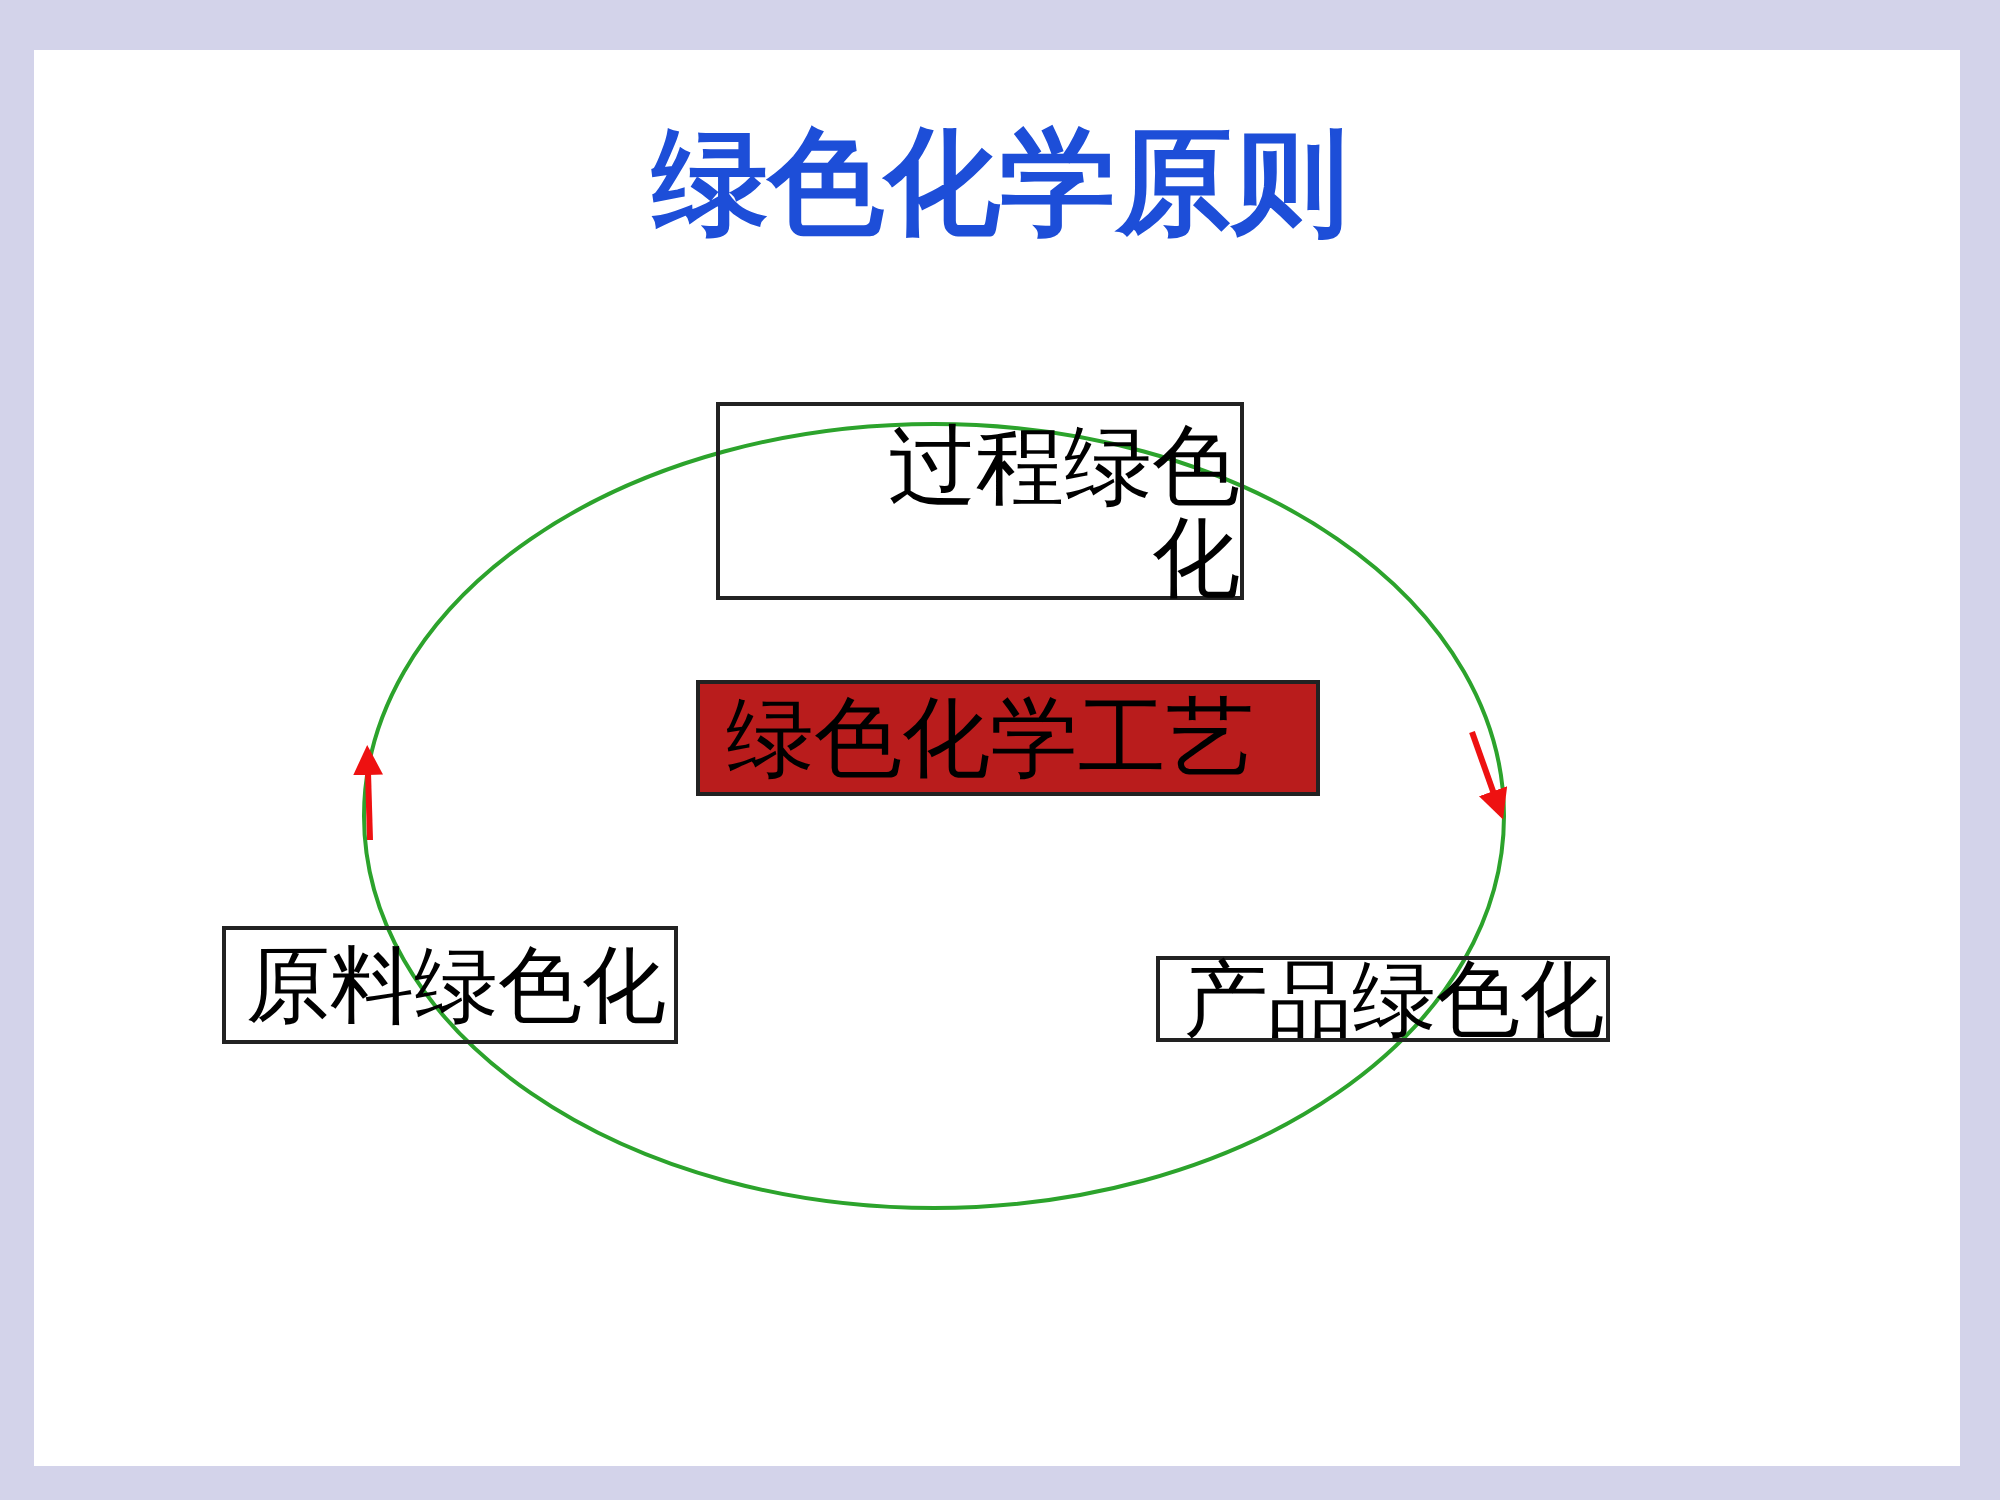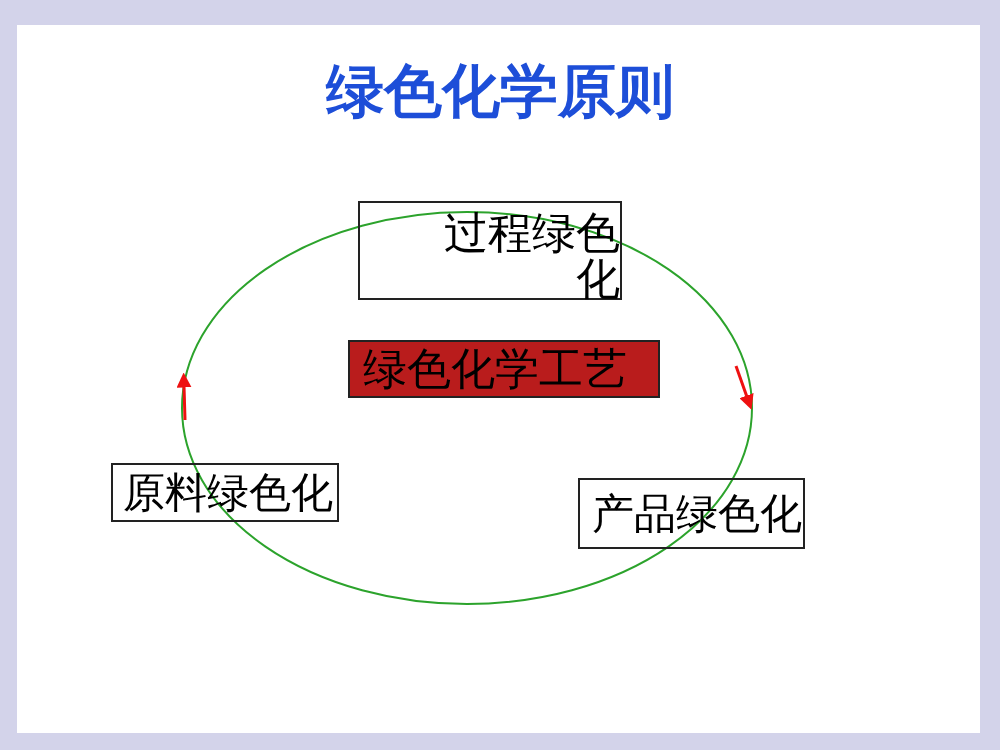--- a/index.html
+++ b/index.html
@@ -73,21 +73,21 @@
     width: 228px; height: 59px;
     font-size: 42px;
     display: flex;
     align-items: center;
     padding-left: 10px;
     white-space: nowrap;
     margin-left: 16px;
   }
   .box-product {
     left: 578px; top: 478px;
-    width: 227px; height: 71px;
+    width: 227px; height: 43px;
     font-size: 42px;
     display: flex;
     align-items: center;
     padding-left: 12px;
     white-space: nowrap;
     font-family: Liberation Mono, monospace;
   }
 </style>
 </head>
 <body>

